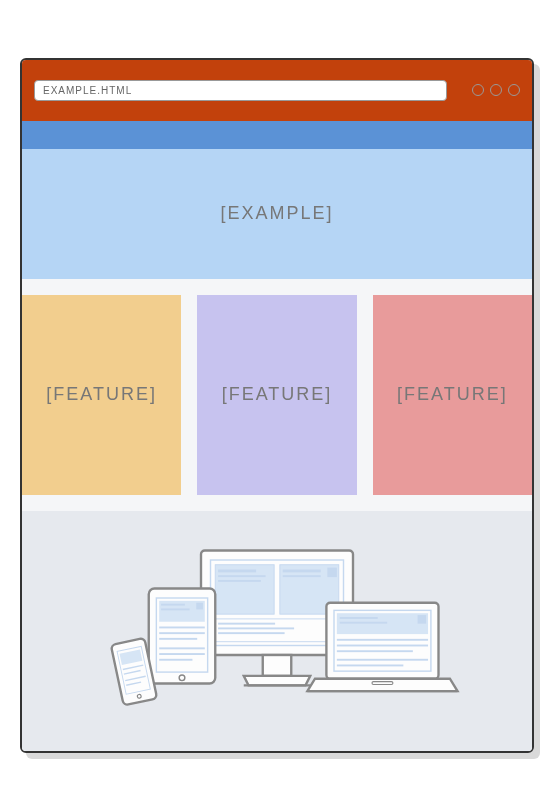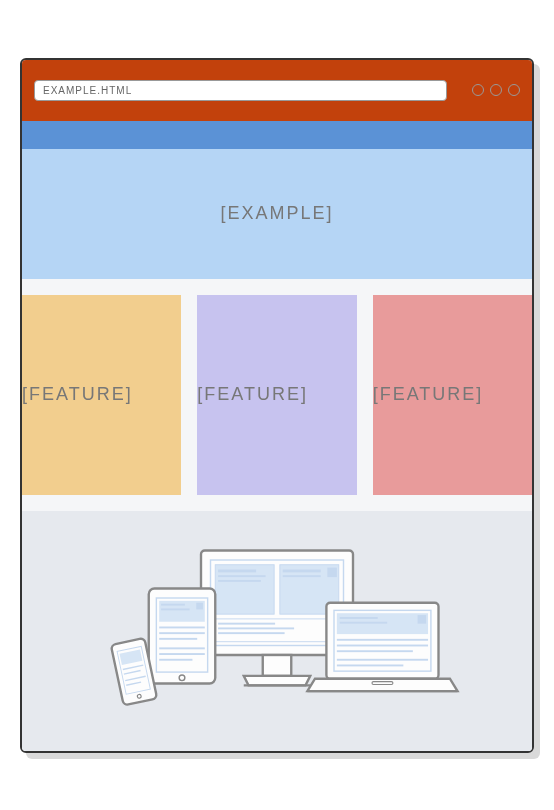--- a/index.html
+++ b/index.html
@@ -72,21 +72,21 @@
       display: flex;
       gap: 16px;
       padding: 16px 0;
       background: #f5f6f8;
     }
     .feature-block {
       flex: 1;
       height: 200px;
       display: flex;
       align-items: center;
-      justify-content: flex-start;
+      justify-content: center;
     }
     .feature-1 { background: #f2ce8e; }
     .feature-2 { background: #c7c3ef; }
     .feature-3 { background: #e89b9b; }
     .signup-block {
       height: 80px;
       background: #c6dcf2;
       display: flex;
       align-items: center;
       justify-content: center;

